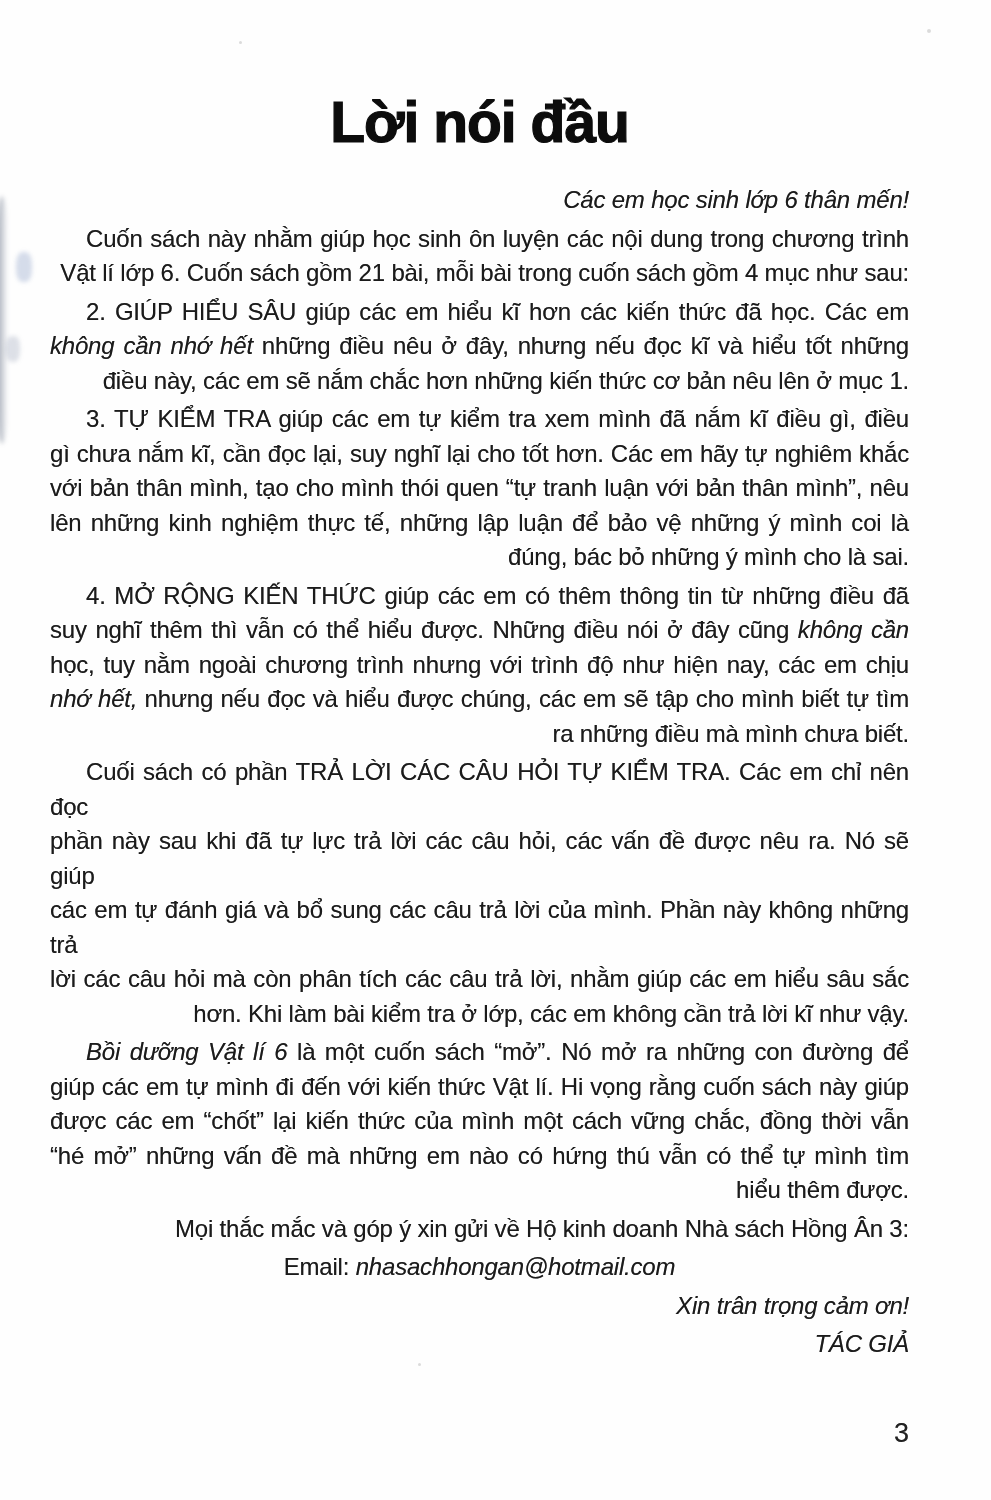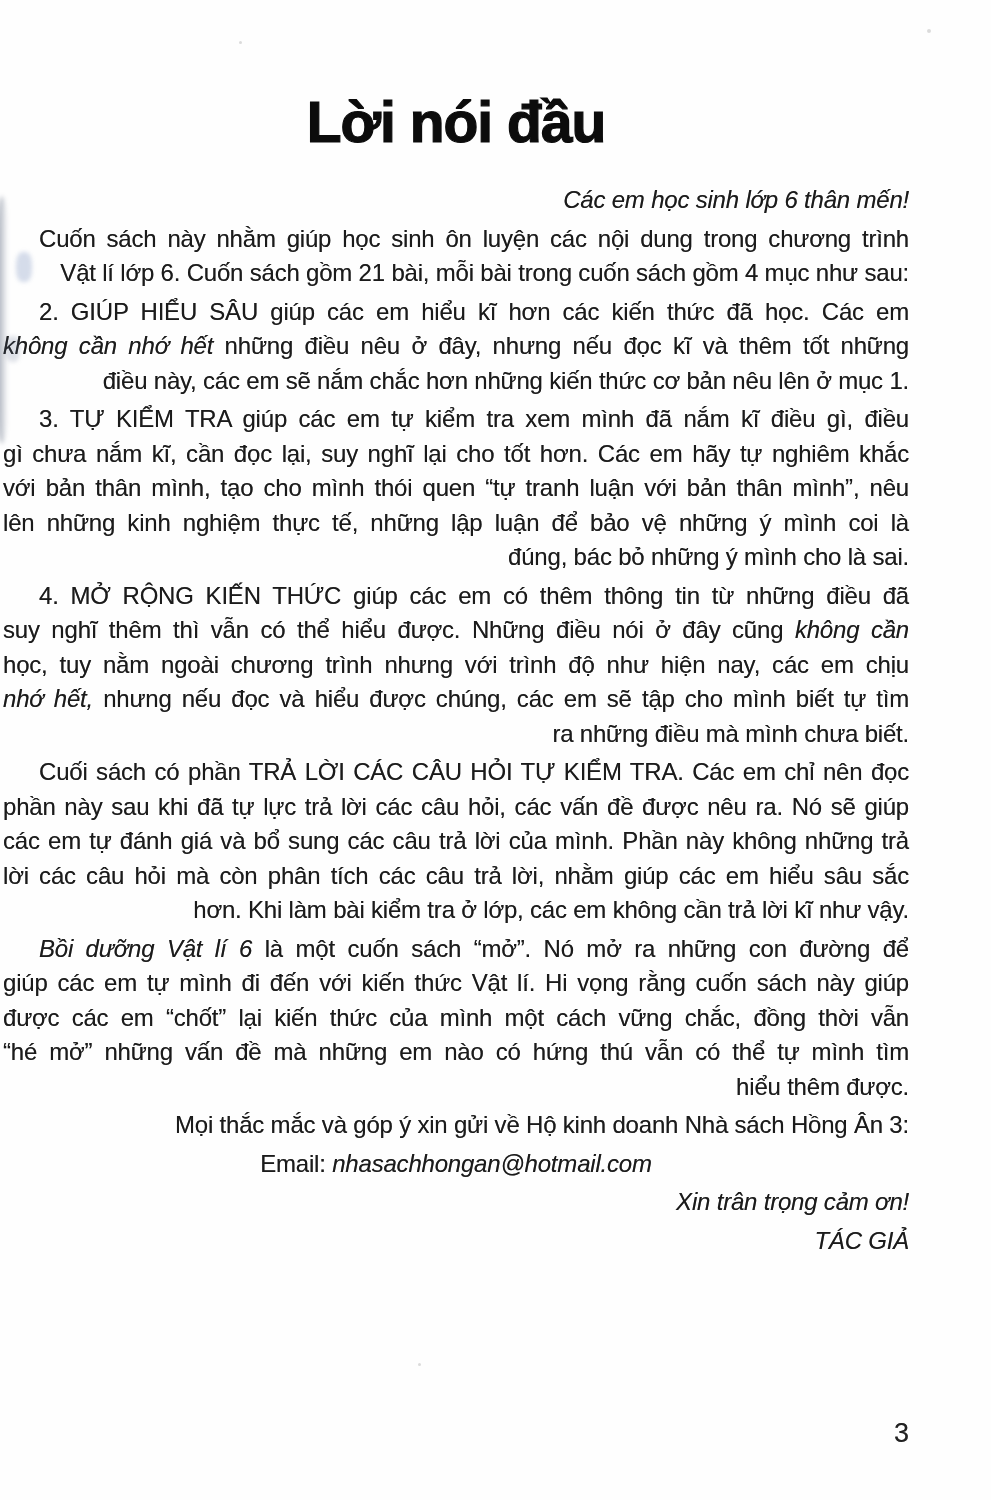--- a/index.html
+++ b/index.html
@@ -2,21 +2,21 @@
 <html lang="vi"><head>
 <meta charset="utf-8">
 <style>
   html,body { margin:0; padding:0; background:#e8e8e8; }
   .page {
     position:relative; width:991px; height:1500px; margin:0 auto;
     background:#fefefe; overflow:hidden;
     font-family:"Liberation Sans","DejaVu Sans",sans-serif;
     color:#1b1b1b;
   }
-  .inner { padding:0 82px 0 3px; }
+  .inner { padding:0 82px 0 3px;margin-left:47px; }
   .title {
     margin:88px 0 27px 0; text-align:center;
     font-size:57px; font-weight:bold; letter-spacing:-1px;
     color:#0c0c0c; -webkit-text-stroke:1.2px #0c0c0c; line-height:1.2;
   }
   .para { margin:0 0 4px 0; }
   .line {
     font-size:24px; line-height:34.5px; letter-spacing:-0.2px;
     white-space:normal; text-shadow:0 0 0.5px rgba(25,25,25,0.55);text-align:right;
   }
@@ -61,21 +61,21 @@
     <div>
         <div class="para">
           <div class="line ind"><span class="i">Các em học sinh lớp 6 thân mến!</span></div>
         </div>
         <div class="para">
           <div class="line j ind"><span>Cuốn sách này nhằm giúp học sinh ôn luyện các nội dung trong chương trình</span></div>
           <div class="line"><span>Vật lí lớp 6. Cuốn sách gồm 21 bài, mỗi bài trong cuốn sách gồm 4 mục như sau:</span></div>
         </div>
         <div class="para">
           <div class="line j ind"><span>2. GIÚP HIỂU SÂU giúp các em hiểu kĩ hơn các kiến thức đã học. Các em</span></div>
-          <div class="line j"><span class="i">không cần nhớ hết</span><span> những điều nêu ở đây, nhưng nếu đọc kĩ và thêm tốt những</span></div>
+          <div class="line j"><span class="i">không cần nhớ hết</span><span> những điều nêu ở đây, nhưng nếu đọc kĩ và hiểu tốt những</span></div>
           <div class="line"><span>điều này, các em sẽ nắm chắc hơn những kiến thức cơ bản nêu lên ở mục 1.</span></div>
         </div>
         <div class="para">
           <div class="line j ind"><span>3. TỰ KIỂM TRA giúp các em tự kiểm tra xem mình đã nắm kĩ điều gì, điều</span></div>
           <div class="line j"><span>gì chưa nắm kĩ, cần đọc lại, suy nghĩ lại cho tốt hơn. Các em hãy tự nghiêm khắc</span></div>
           <div class="line j"><span>với bản thân mình, tạo cho mình thói quen “tự tranh luận với bản thân mình”, nêu</span></div>
           <div class="line j"><span>lên những kinh nghiệm thực tế, những lập luận để bảo vệ những ý mình coi là</span></div>
           <div class="line"><span>đúng, bác bỏ những ý mình cho là sai.</span></div>
         </div>
         <div class="para">

